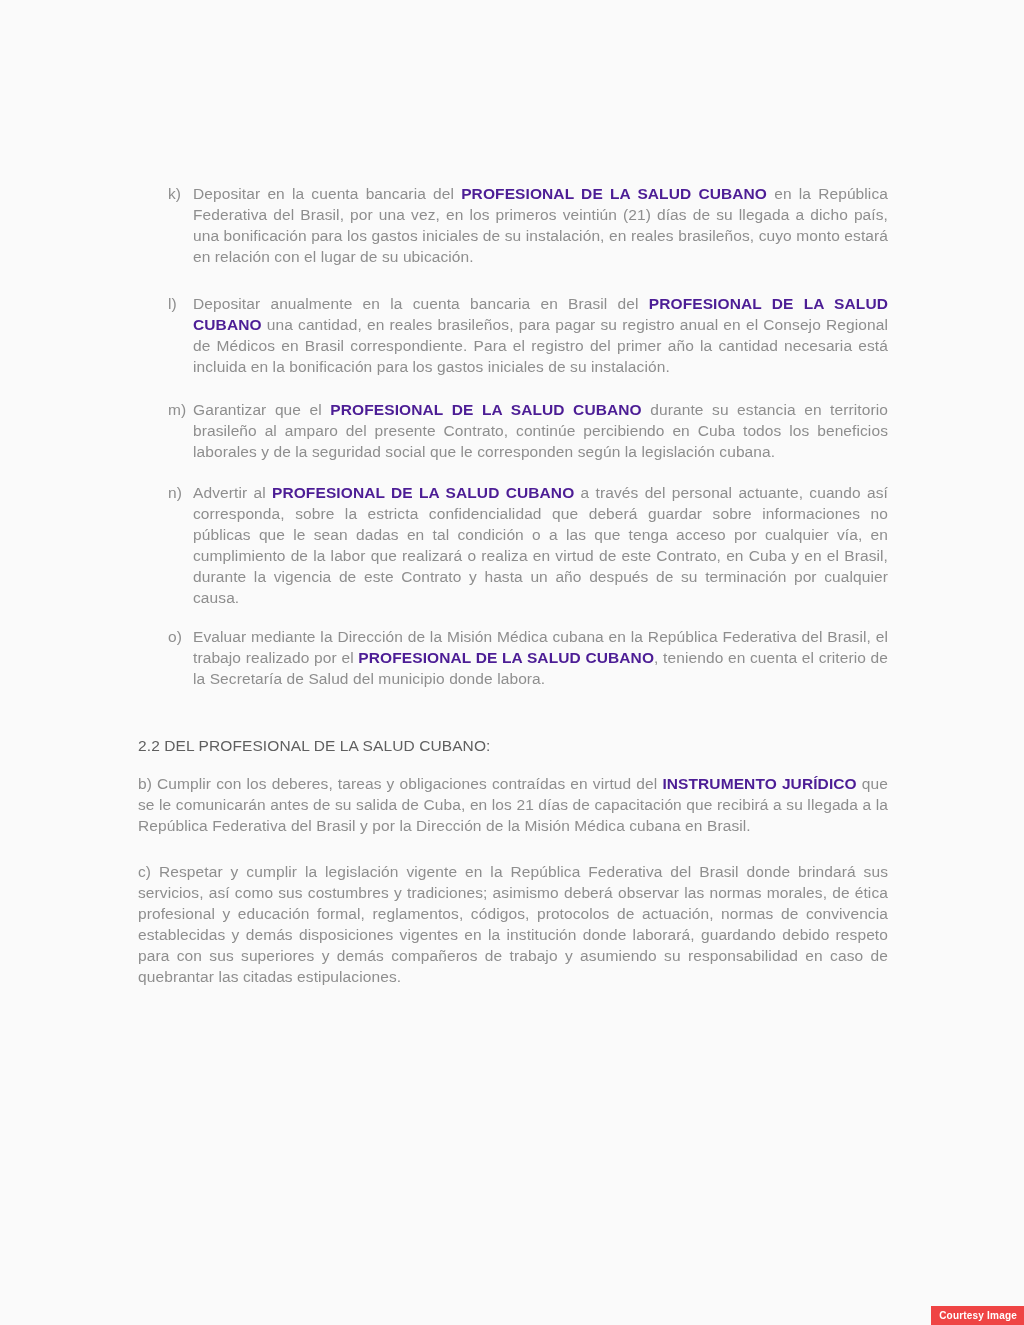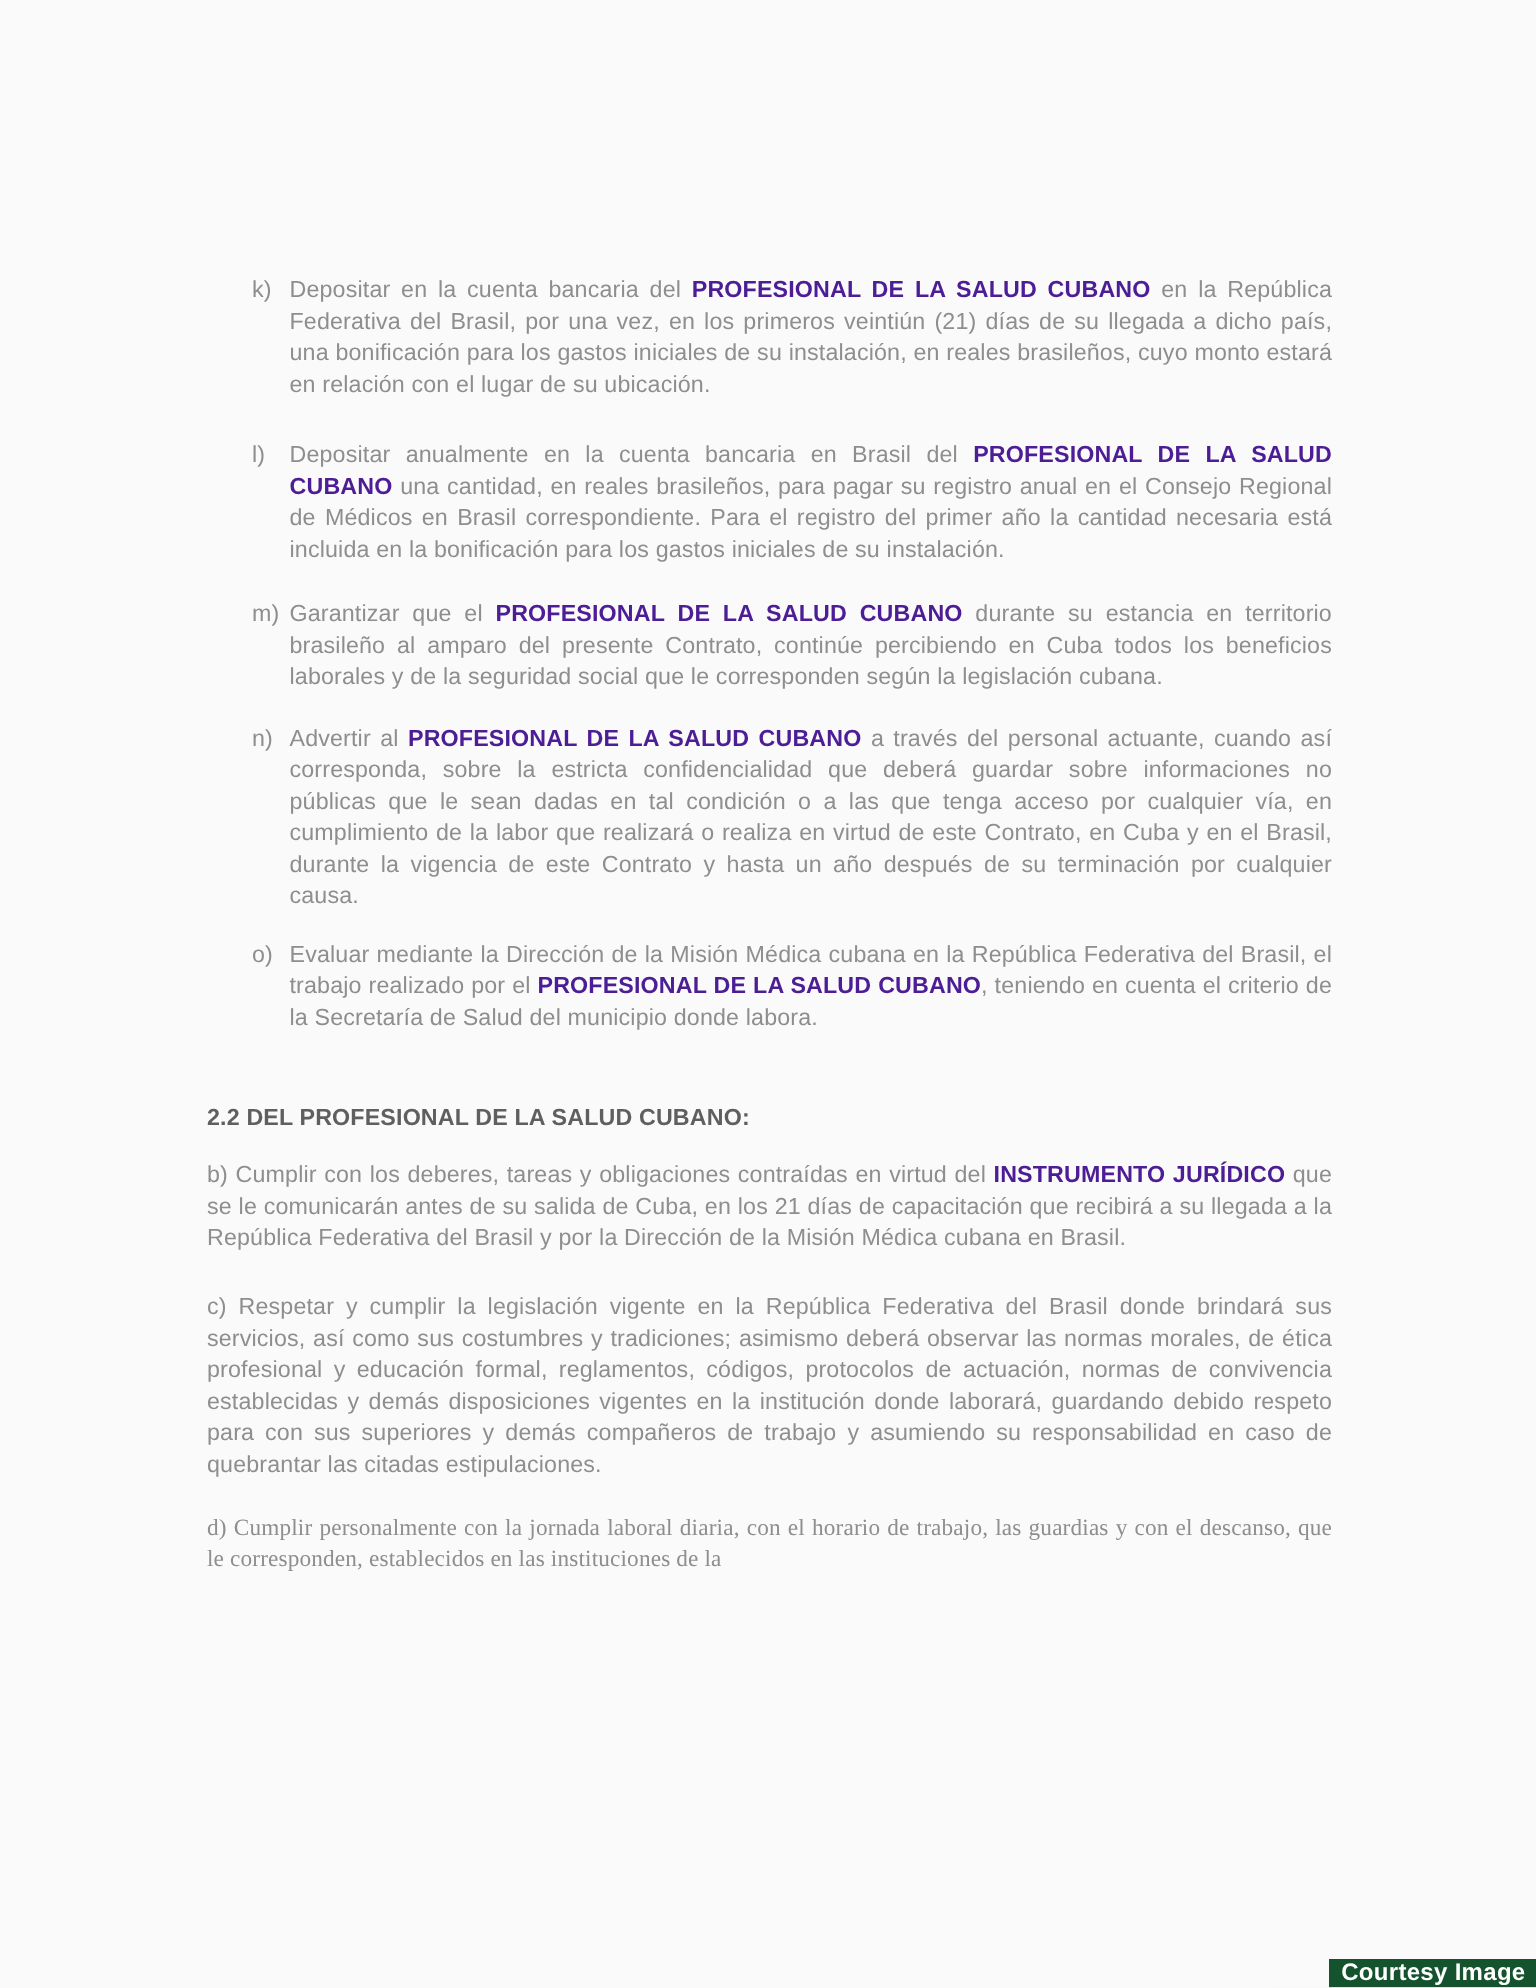--- a/index.html
+++ b/index.html
@@ -45,37 +45,37 @@
   
   .list-item:nth-child(1) { margin-bottom: 26px; }
   .list-item:nth-child(2) { margin-bottom: 22px; }
   .list-item:nth-child(3) { margin-bottom: 20px; }
   .list-item:nth-child(4) { margin-bottom: 18px; }
   .list-item:nth-child(5) { margin-bottom: 46px; }
   .section-heading {
     margin: 0 0 17px 0;
     font-size: 15.5px;
     line-height: 21px;
-    font-weight: 700;
+    font-weight: 400;
     color: #5f5f5f;
   }
   .paragraph {
     text-align: justify;
     margin: 0;
   }
   .paragraph:nth-child(1) { margin-bottom: 25px; }
   .paragraph:nth-child(2) { margin-bottom: 21px; }
   .paragraph:nth-child(3) { margin-bottom: 23px; font-family: Liberation Serif, serif; }
   .courtesy-badge {
     position: absolute;
     right: 0;
     bottom: 0;
-    background: #14532d;
+    background: #ef4444;
     color: #ffffff;
-    font-size: 16px;
+    font-size: 10px;
     font-weight: 700;
     line-height: 13px;
     padding: 3px 7px 3px 8px;
     letter-spacing: 0.2px;
   }
 </style>
 </head>
 <body>
 
 <div class="page">
@@ -99,17 +99,16 @@
         </div>
         <div class="list-item">
           <div class="li-label">o)</div>
           <div class="li-body">Evaluar mediante la Dirección de la Misión Médica cubana en la República Federativa del Brasil, el trabajo realizado por el <b>PROFESIONAL DE LA SALUD CUBANO</b>, teniendo en cuenta el criterio de la Secretaría de Salud del municipio donde labora.</div>
         </div>
       </div>
     <h2 class="section-heading">2.2 DEL PROFESIONAL DE LA SALUD CUBANO:</h2>
     <div id="paragraph-block">
         <p class="paragraph">b) Cumplir con los deberes, tareas y obligaciones contraídas en virtud del <b>INSTRUMENTO JURÍDICO</b> que se le comunicarán antes de su salida de Cuba, en los 21 días de capacitación que recibirá a su llegada a la República Federativa del Brasil y por la Dirección de la Misión Médica cubana en Brasil.</p>
         <p class="paragraph">c) Respetar y cumplir la legislación vigente en la República Federativa del Brasil donde brindará sus servicios, así como sus costumbres y tradiciones; asimismo deberá observar las normas morales, de ética profesional y educación formal, reglamentos, códigos, protocolos de actuación, normas de convivencia establecidas y demás disposiciones vigentes en la institución donde laborará, guardando debido respeto para con sus superiores y demás compañeros de trabajo y asumiendo su responsabilidad en caso de quebrantar las citadas estipulaciones.</p>
-        <p class="paragraph">d) Cumplir personalmente con la jornada laboral diaria, con el horario de trabajo, las guardias y con el descanso, que le corresponden, establecidos en las instituciones de la</p>
       </div>
   </div>
   <div class="courtesy-badge">Courtesy Image</div>
 </div>
 
 </body></html>

